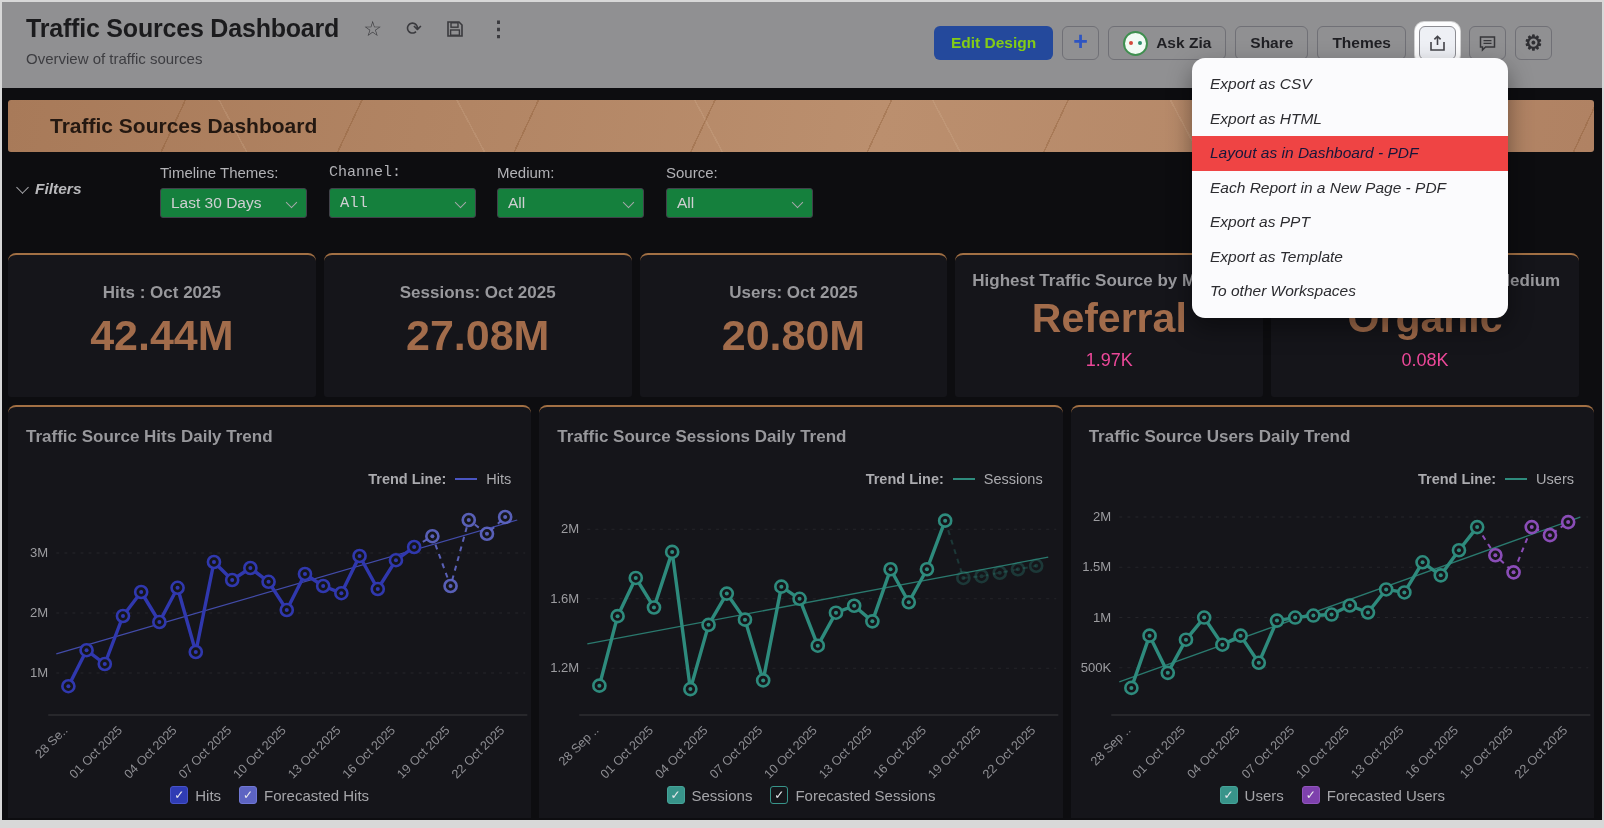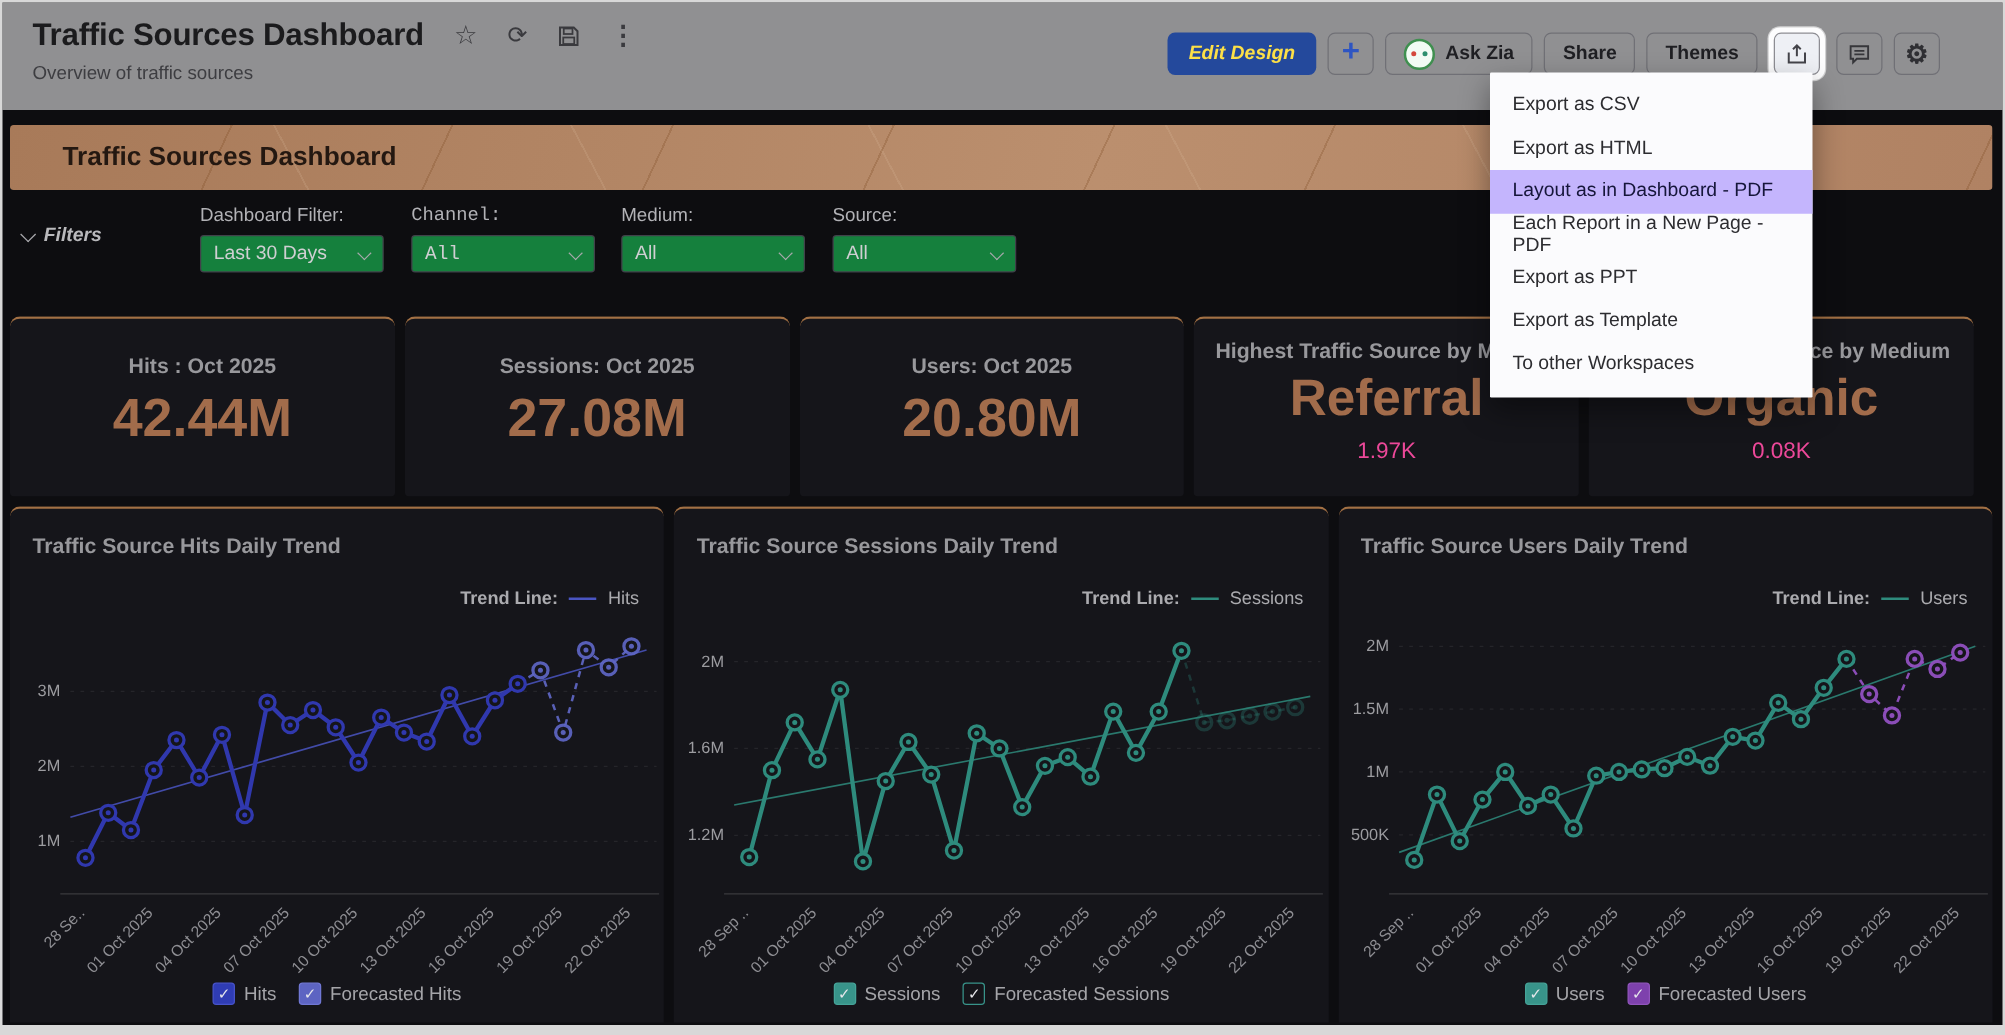--- a/index.html
+++ b/index.html
@@ -10,35 +10,35 @@
   .topbar{position:absolute;left:2px;top:2px;width:1600px;height:86px;background:#909092;}
   .tb-left{position:absolute;left:24px;top:12px;}
   .tb-title-row{display:flex;align-items:center;gap:24px;}
   .tb-title{font-size:25px;font-weight:bold;color:#1b1b1d;letter-spacing:-0.2px;}
   .tb-ico{color:#3a3a3e;font-size:21px;line-height:1;display:flex;align-items:center;cursor:pointer;}
   .tb-sub{margin-top:7px;font-size:15px;color:#3d3d41;}
   .tb-right{position:absolute;right:50px;top:20px;display:flex;align-items:center;gap:9px;}
   .tb-btn{height:34px;border:1px solid #707076;border-radius:6px;display:flex;align-items:center;justify-content:center;
           padding:0 14px;font-size:15.5px;font-weight:bold;color:#1f1f23;box-sizing:border-box;cursor:pointer;background:transparent;}
   .tb-btn.icon-only{width:37px;padding:0;}
-  .btn-primary{background:#24499c;border:none;color:#fde047;padding:0 17px;font-style:italic;}
+  .btn-primary{background:#24499c;border:none;color:#84cc16;padding:0 17px;}
   .plus-glyph{color:#2e55c2;font-size:25px;font-weight:bold;margin-top:-3px;}
   .zia-dot{width:21px;height:21px;border-radius:50%;border:2px solid #3f8f4f;background:#f2fbf4;margin-right:8px;position:relative;}
   .zia-dot i{position:absolute;top:8px;width:4px;height:4px;border-radius:50%;}
   .zia-dot i.l{left:4px;background:#d4483c;}
   .zia-dot i.r{right:4px;background:#2e8f6e;}
   .export-wrap{background:#fdfdfe;border-radius:9px;padding:4px;box-shadow:0 0 0 1px rgba(255,255,255,.6);}
   .export-wrap .tb-btn{background:#eef0f5;border-color:#8d8d93;}
   svg.mini{display:block;}
 
   
-  .menu{position:absolute;left:1192px;top:58px;width:258px;background:#fbfbfd;border-radius:1px;
-        box-shadow:0 10px 24px rgba(0,0,0,.4);padding:9px 0;z-index:60;}
+  .menu{position:absolute;left:1192px;top:58px;width:316px;background:#fbfbfd;border-radius:13px;
+        box-shadow:0 10px 24px rgba(0,0,0,.4);padding:9px 0;z-index:60;font-style:italic;}
   .menu-item{height:34.5px;display:flex;align-items:center;padding:0 18px;font-size:15.5px;color:#2c2c30;cursor:pointer;}
-  .menu-item.active{background:#c4b5fd;color:#16163a;}
+  .menu-item.active{background:#ef4444;color:#16163a;}
 
   
   .page{position:absolute;left:2px;top:88px;width:1600px;height:732px;background:#0d0d10;}
   .banner{position:absolute;left:6px;top:12px;right:8px;height:52px;border-radius:3px;
           background:
             repeating-linear-gradient(115deg, rgba(125,75,35,.28) 0 1.5px, transparent 1.5px 160px),
             repeating-linear-gradient(62deg, rgba(220,190,160,.18) 0 1.5px, transparent 1.5px 210px),
             linear-gradient(100deg,#a87a59,#bb8f6e 55%,#b08263);
           display:flex;align-items:center;}
   .banner-title{font-size:21px;font-weight:bold;color:#241811;padding-left:42px;}
@@ -138,21 +138,21 @@
     <div class="banner">
       <span class="banner-title">Traffic Sources Dashboard</span>
     </div>
 
     <div class="filters">
       <div class="filters-toggle">
         <span class="chev"></span>
         <span>Filters</span>
       </div>
       <div class="f-group" style="left:152px;">
-        <div class="f-label">Dashboard Filter:</div>
+        <div class="f-label">Timeline Themes:</div>
         <div class="f-select">
           <span>Last 30 Days</span>
             <span class="chev"></span>
         </div>
       </div>
       <div class="f-group" style="left:321px;font-family:Liberation Mono, monospace;">
         <div class="f-label">Channel:</div>
         <div class="f-select">
           <span>All</span>
             <span class="chev"></span>

